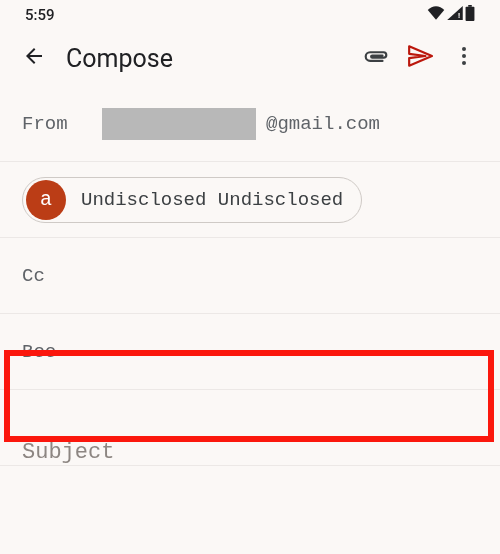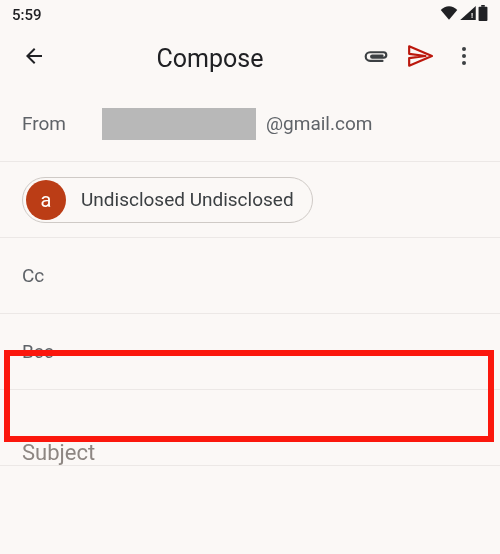--- a/index.html
+++ b/index.html
@@ -10,32 +10,31 @@
   font-family: Roboto, Arial, sans-serif;
   color: #3c4043;
   position: relative;
   overflow: hidden;
 }
 .status-bar {
   height: 30px;
   display: flex;
   align-items: center;
   justify-content: space-between;
-  padding: 0 12px;
+  padding: 0 25px;
   font-size: 15px;
   font-weight: 500;
   color: #202124;
 }
 .status-icons { display: flex; align-items: center; gap: 2px; }
 .app-bar {
   height: 56px;
   display: flex;
   align-items: center;
   padding: 0 14px;
-  text-align: center;
 }
 .back-btn {
   width: 40px; height: 40px;
   display: flex; align-items: center; justify-content: center;
   cursor: pointer;
 }
 .title {
   font-size: 25px;
   color: #202124;
   margin-left: 12px;
@@ -47,20 +46,21 @@
   cursor: pointer;
 }
 .row {
   min-height: 76px;
   display: flex;
   align-items: center;
   padding: 0 22px;
   border-bottom: 1px solid #ece8e6;
   font-size: 19px;
   color: #5f6368;
+  font-family: Liberation Mono, monospace;
 }
 .row:first-of-type { border-top: 1px solid #ece8e6; margin-top: 14px; }
 .label { width: 62px; color: #5f6368; }
 .from-mask {
   width: 154px; height: 32px;
   background: #b8b8b8;
 }
 .from-domain { margin-left: 10px; color: #5f6368; }
 .chip {
   display: flex; align-items: center;

